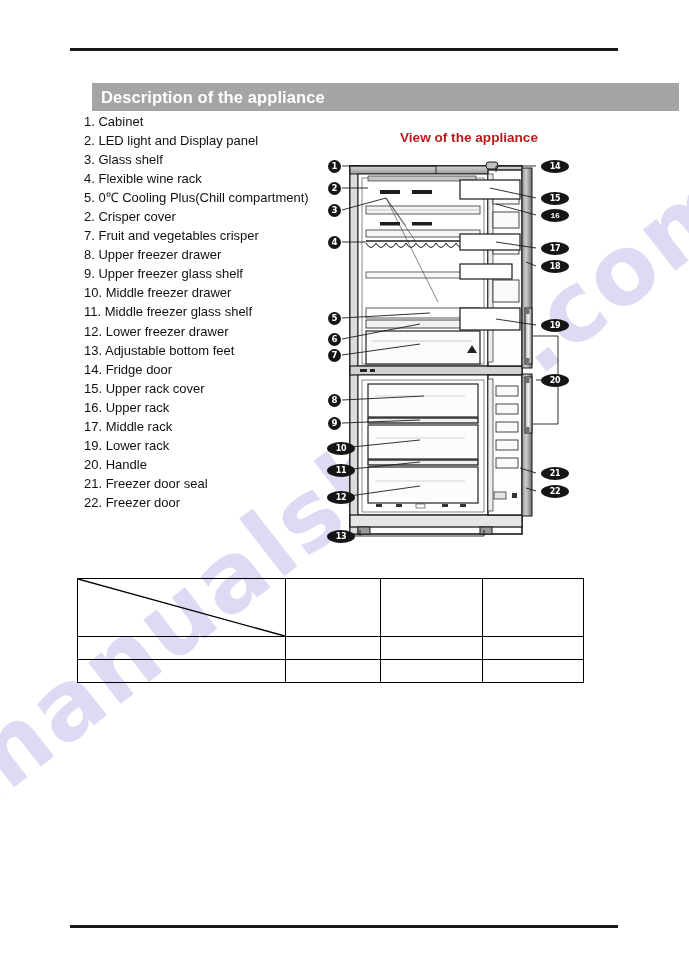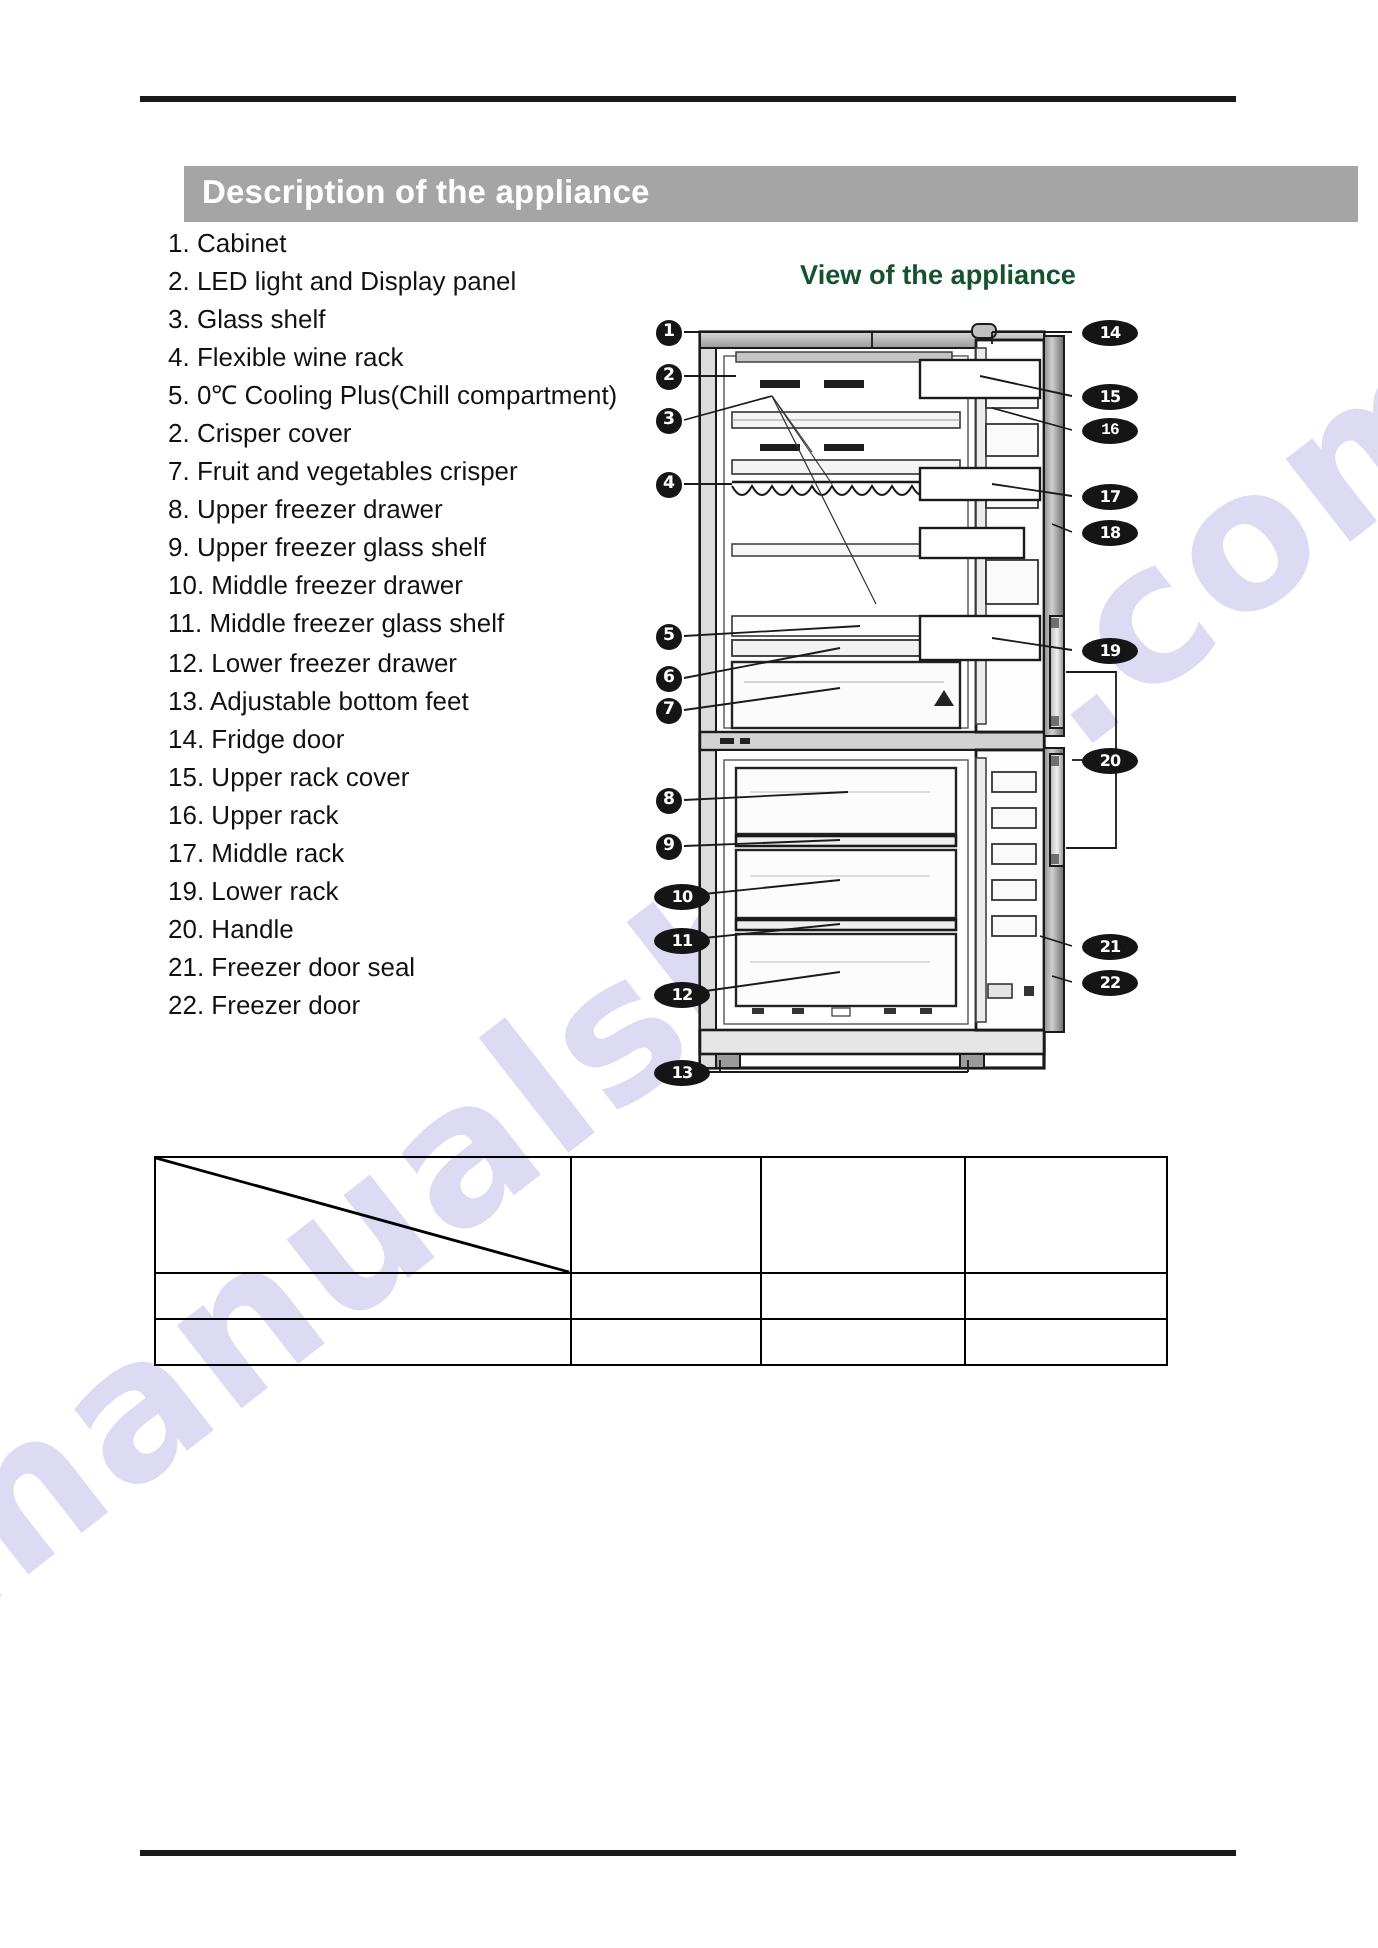--- a/index.html
+++ b/index.html
@@ -104,21 +104,21 @@
     width: 290px;
     height: 430px;
     z-index: 6;
   }
   .diagram-caption {
     position: absolute;
     left: 80px;
     top: 18px;
     font-size: 13.6px;
     font-weight: 700;
-    color: #14532d;
+    color: #b91c1c;
     white-space: nowrap;
   }
   #fridge-svg {
     position: absolute;
     left: 0;
     top: 0;
   }
 
   
   .callout {

